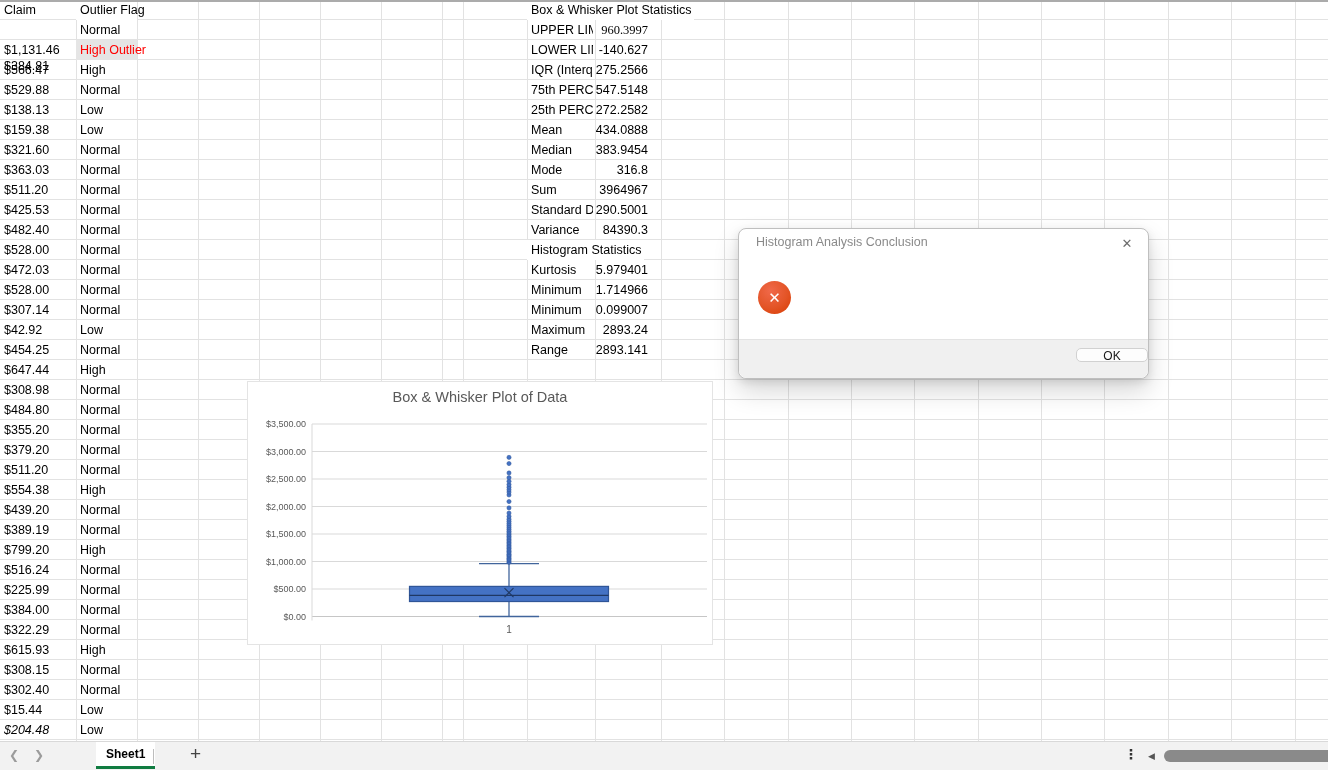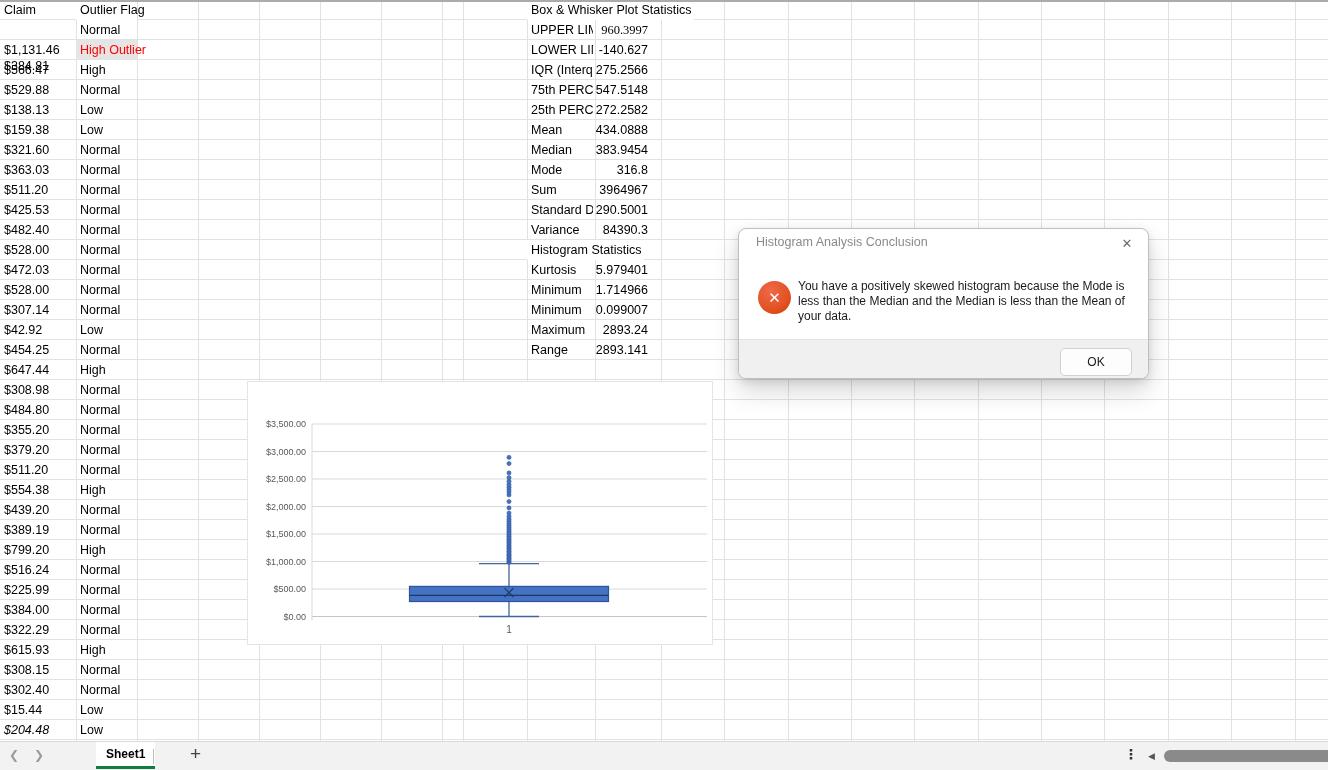--- a/index.html
+++ b/index.html
@@ -63,21 +63,21 @@
   }
   .dlg-msg {
     position:absolute; left:59px; top:50px; width:332px;
     font-size:12px; line-height:15px; color:#1A1A1A;
   }
   .dlg-footer {
     position:absolute; left:0; right:0; bottom:0; height:39px;
     background:#F0F0F0; border-top:1px solid #E3E3E3; border-radius:0 0 8px 8px;
   }
   .dlg-ok {
-    position:absolute; right:16px; top:8px; width:72px; height:28px;
+    position:absolute; right:0; top:8px; width:72px; height:14px;
     background:#FDFDFD; border:1px solid #D1D1D1; border-radius:5px;
     font-family:inherit; font-size:12px; color:#1A1A1A;
   }
 
   
   #tabbar {
     position:absolute; left:0; bottom:0; width:1328px; height:29px; z-index:4;
     background:#F2F2F2; border-top:1px solid #D9D9D9;
   }
   .chev { position:absolute; top:6px; font-size:12px; color:#9B9B9B; width:16px; text-align:center; }
@@ -232,20 +232,21 @@
     <div class="cell stat-value" style="top: 280px;">1.714966</div>
     <div class="cell stat-label" style="top: 300px;">Minimum</div>
     <div class="cell stat-value" style="top: 300px;">0.099007</div>
     <div class="cell stat-label" style="top: 320px;">Maximum</div>
     <div class="cell stat-value" style="top: 320px;">2893.24</div>
     <div class="cell stat-label" style="top: 340px;">Range</div>
     <div class="cell stat-value" style="top: 340px;">2893.141</div>
   </div>
 
 <div id="chart">
+  <div class="chart-title">Box &amp; Whisker Plot of Data</div>
   <svg id="chart-svg" width="466" height="264">
       <line x1="64" y1="42" x2="459" y2="42" stroke="#D9D9D9" stroke-width="1"></line>
       <text x="58" y="45.2" text-anchor="end" font-size="9px" fill="#595959" font-family="Liberation Sans, DejaVu Sans, sans-serif">$3,500.00</text>
       <line x1="64" y1="69.5" x2="459" y2="69.5" stroke="#D9D9D9" stroke-width="1"></line>
       <text x="58" y="72.7" text-anchor="end" font-size="9px" fill="#595959" font-family="Liberation Sans, DejaVu Sans, sans-serif">$3,000.00</text>
       <line x1="64" y1="97" x2="459" y2="97" stroke="#D9D9D9" stroke-width="1"></line>
       <text x="58" y="100.2" text-anchor="end" font-size="9px" fill="#595959" font-family="Liberation Sans, DejaVu Sans, sans-serif">$2,500.00</text>
       <line x1="64" y1="124.5" x2="459" y2="124.5" stroke="#D9D9D9" stroke-width="1"></line>
       <text x="58" y="127.7" text-anchor="end" font-size="9px" fill="#595959" font-family="Liberation Sans, DejaVu Sans, sans-serif">$2,000.00</text>
       <line x1="64" y1="152" x2="459" y2="152" stroke="#D9D9D9" stroke-width="1"></line>
@@ -308,21 +309,20 @@
       <circle cx="261" cy="81.54499999999999" r="2.1" fill="#4472C4" stroke="#2F5597" stroke-width="0.5"></circle>
       <circle cx="261" cy="75.38499999999999" r="2.1" fill="#4472C4" stroke="#2F5597" stroke-width="0.5"></circle>
     </svg>
   <div class="chart-xlabel">1</div>
 </div>
 
 <div id="dialog">
   <div class="dlg-title">Histogram Analysis Conclusion</div>
   <span class="dlg-close">✕</span>
   <div class="dlg-icon"><span>✕</span></div>
-  <div class="dlg-msg">You have a positively skewed histogram because the Mode is less than the Median and the Median is less than the Mean of your data.</div>
   <div class="dlg-footer">
     <button class="dlg-ok">OK</button>
   </div>
 </div>
 
 <div id="tabbar">
   <span class="chev" style="left:6px">❮</span>
   <span class="chev" style="left:31px">❯</span>
   <div class="sheettab"><span>Sheet1</span></div>
   <div class="tabdiv"></div>

